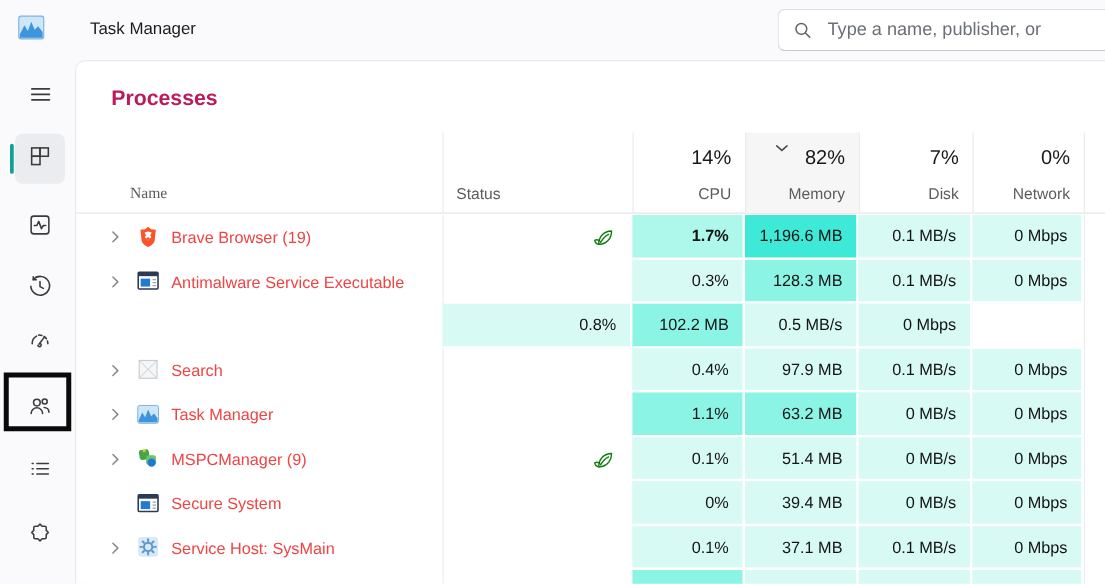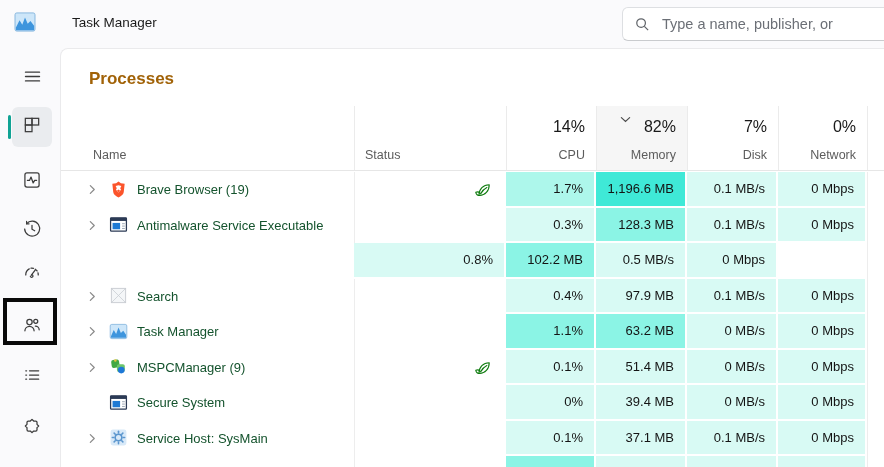--- a/index.html
+++ b/index.html
@@ -25,46 +25,46 @@
   .side-item svg { stroke:#3b3b3b; }
   .side-item.selected { background:#EAECEF; }
   .accent-pill { position:absolute; left:8px; width:3px; height:24px; border-radius:2px; }
   .anno-box { position:absolute; left:3px; top:250px; width:54px; height:47px;
     border:4px solid #0a0a0a; }
 
   
   .panel { position:absolute; left:60px; top:48px; width:824px; height:419px;
     background:#fff; border:1px solid #EAEAEC; border-right:none; border-bottom:none;
     border-radius:8px 0 0 0; }
-  .page-title { position:absolute; left:28px; top:20px; font-size:17px; font-weight:700; color:#a16207; }
+  .page-title { position:absolute; left:28px; top:20px; font-size:17px; font-weight:700; color:#be185d; }
 
   .grid { display:grid; grid-template-columns:293px 152px 90px 91px 91px 89px 18px; }
 
   .thead { position:absolute; left:0; top:57px; width:824px; height:65px;
     border-bottom:1px solid #E6E6E6; }
   .th { position:relative; border-left:1px solid #EBEBEB; }
   .th.first { border-left:none; }
   .th .col-label { position:absolute; left:10px; bottom:8px; font-size:12.5px; color:#5C5C5C; }
-  .th.name .col-label { left:32px; }
+  .th.name .col-label { left:43px;font-family:Liberation Serif, serif; }
   .th.metric { text-align:right; }
   .th.metric .pct { position:absolute; right:11px; top:12px; font-size:16px; color:#191919; }
   .th.metric .col-label { left:auto; right:11px; }
   .th.sorted { background:#F6F6F6; }
   .sort-chevron { position:absolute; left:26%; top:3px; }
 
   .tbody { position:absolute; left:0; top:123px; width:824px; height:296px; overflow:hidden; }
   .vline { position:absolute; top:0; bottom:0; width:1px; background:#EDEDED; }
 
   .prow { height:35.5px; cursor:default; }
   .prow .cell { position:relative; height:100%; }
   .name-cell { display:flex; align-items:center; }
   .chev { width:11px; height:11px; margin-left:28px; flex:none; display:flex; align-items:center; }
   .chev.empty svg { visibility:hidden; }
   .proc-icon { width:20px; height:20px; margin-left:9px; flex:none; }
-  .proc-label { margin-left:8px; font-size:13px; color:#14532d; white-space:nowrap; }
+  .proc-label { margin-left:8px; font-size:13px; color:#ef4444; white-space:nowrap; }
   .status-cell { display:flex; align-items:center; justify-content:flex-end; padding-right:14px; }
   .heat { font-size:13px; color:#141414; text-align:right; padding-right:11px;
     display:flex; align-items:center; justify-content:flex-end;
     border-right:2px solid #fff; border-bottom:2px solid #fff; }
   .prow.partial { height:12px; overflow:hidden; }
   .prow.partial .proc-icon { margin-top:10px; }
 </style>
 </head>
 <body>
 
@@ -229,21 +229,21 @@
           </div>
           <div class="cell status-cell">
             <span style="display: flex;">
               <svg viewBox="0 0 24 24" width="19" height="19" fill="none" stroke="#107C10" stroke-width="1.4" stroke-linejoin="round" stroke-linecap="round">
                 <path d="M7.5 19.5 C7.5 11.5 13 6 20.5 6 C20.5 14 15 19.5 8.5 19.5 Z"></path>
                 <path d="M8.5 19.5 C6 19.5 4 18 3.5 15.5 C5.5 14.5 7.5 15 8.8 16.5"></path>
                 <path d="M9.5 17.5 C11.5 14 14.5 11 17.5 9.5"></path>
               </svg>
             </span>
           </div>
-          <div class="cell heat" style="background: rgb(173, 247, 235);">
+          <div class="cell heat" style="background: rgb(173, 247, 235); font-weight: bold;">
             <span>1.7%</span>
           </div>
           <div class="cell heat" style="background: rgb(63, 233, 215);">
             <span>1,196.6 MB</span>
           </div>
           <div class="cell heat" style="background: rgb(216, 250, 244);">
             <span>0.1 MB/s</span>
           </div>
           <div class="cell heat" style="background: rgb(216, 250, 244);">
             <span>0 Mbps</span>

